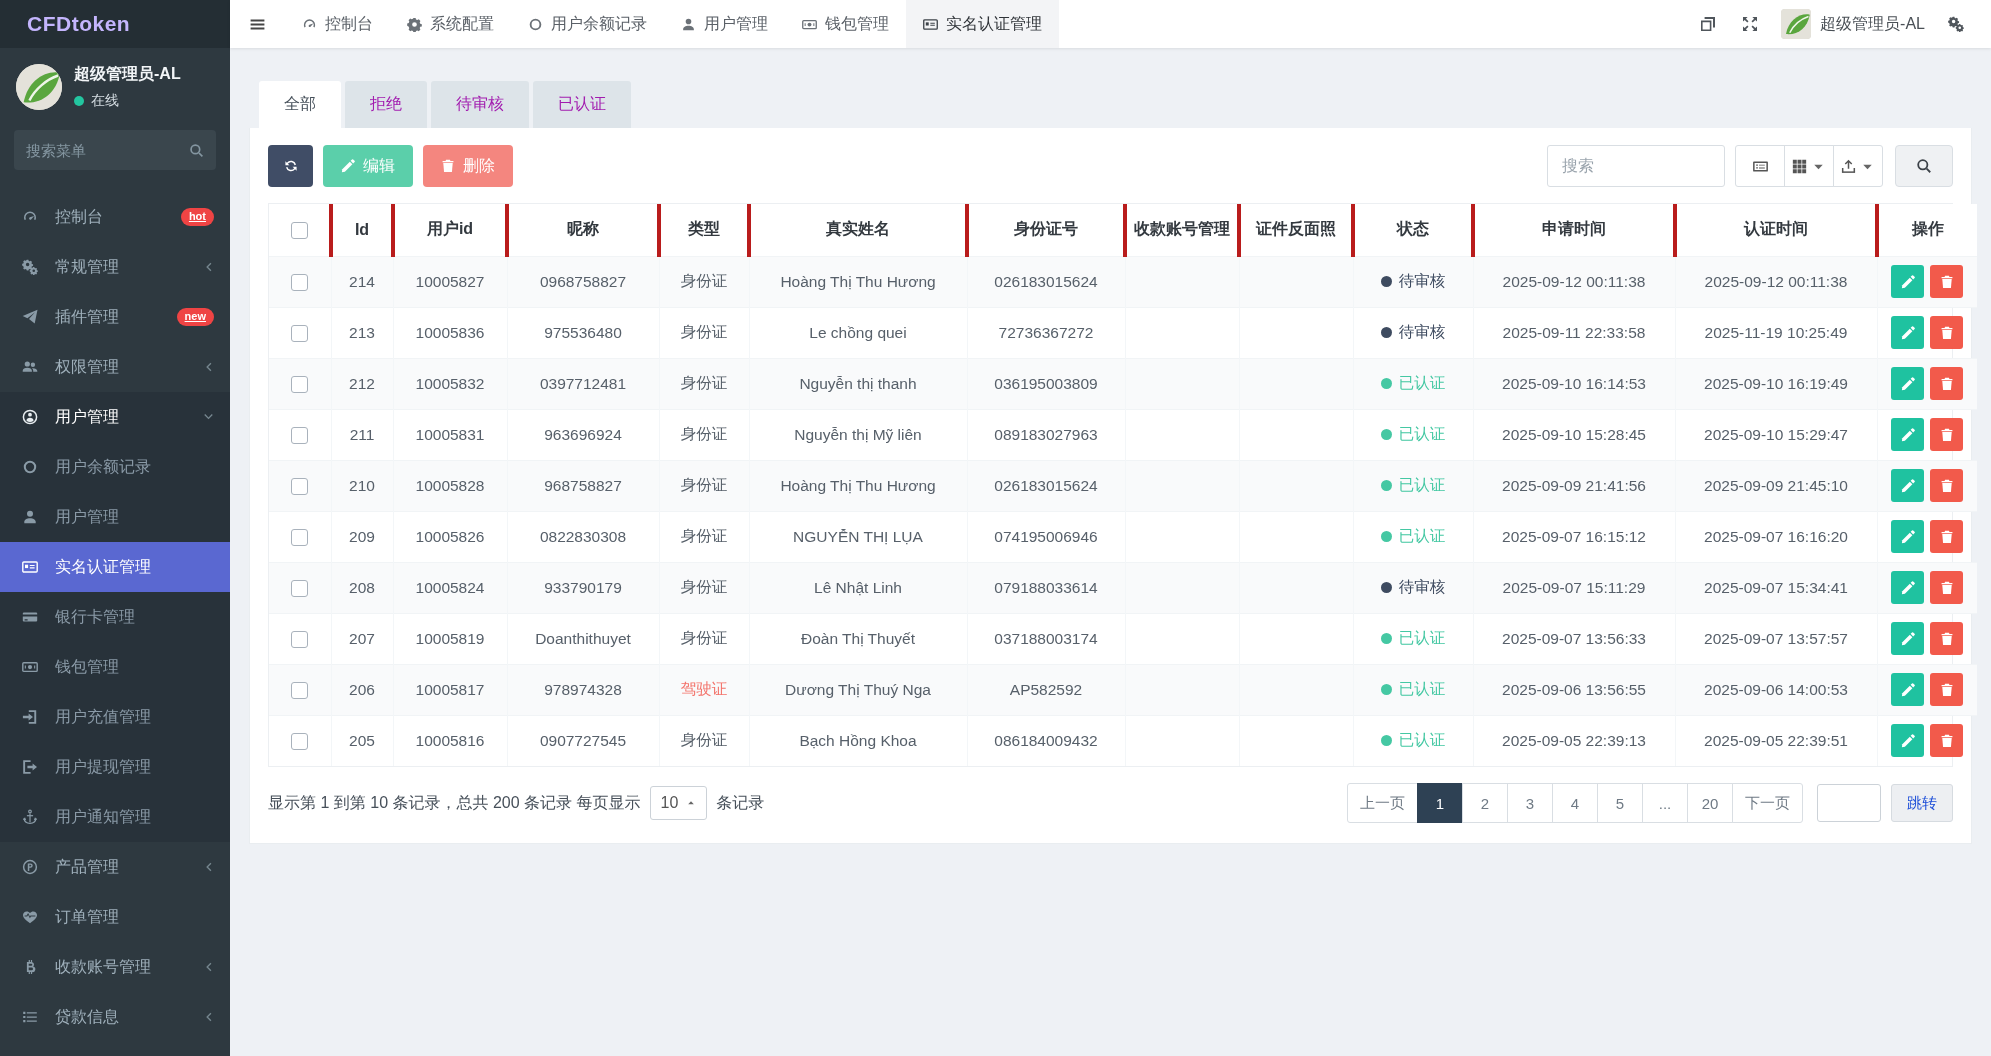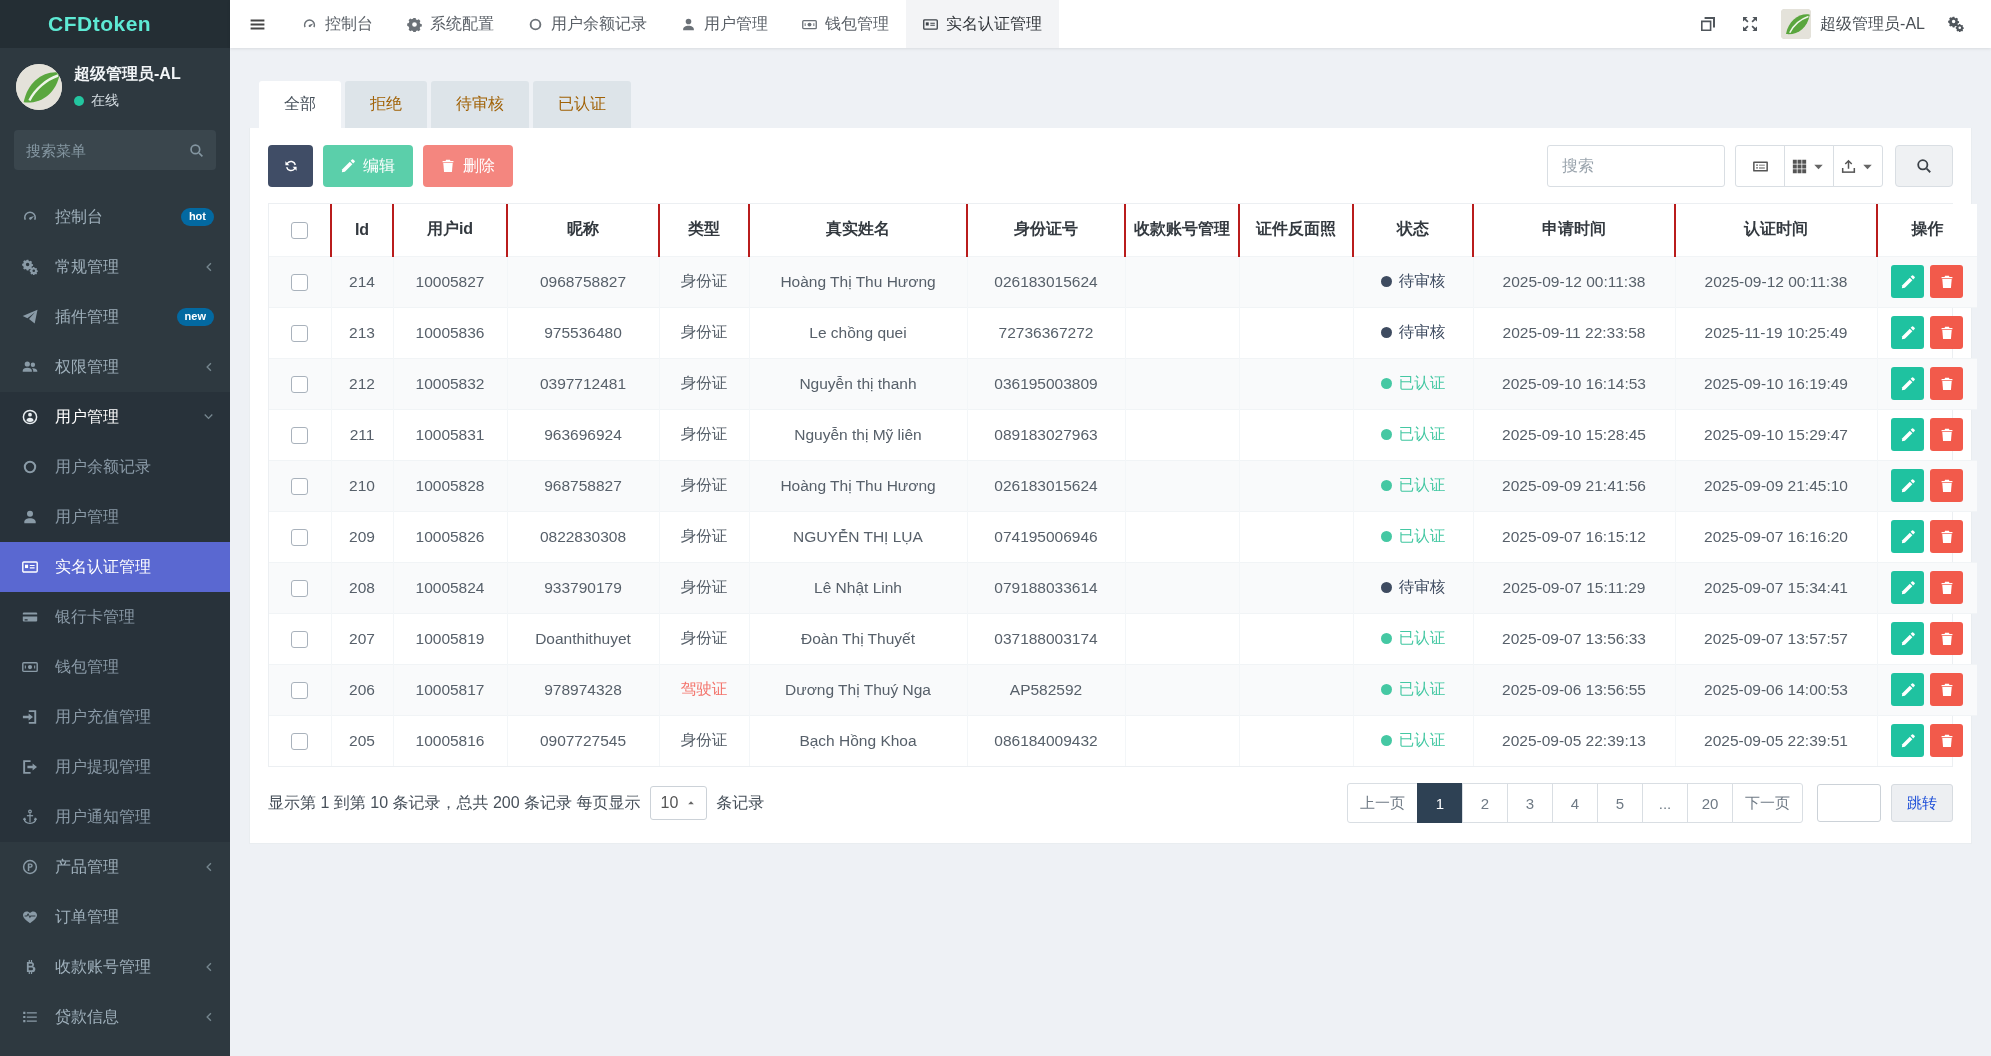--- a/index.html
+++ b/index.html
@@ -3,42 +3,42 @@
 <meta charset="utf-8">
 <style>
   * { box-sizing:border-box; margin:0; padding:0; }
   html,body { width:1991px; height:1056px; overflow:hidden; }
   body { font-family:"Liberation Sans","DejaVu Sans",sans-serif; display:flex; background:#eef1f5; color:#333; }
   [data-icon]{ display:inline-flex; }
   [data-icon] svg{ width:100%; height:100%; display:block; }
 
   
   .sidebar { width:230px; flex-shrink:0; background:#2e3940; display:flex; flex-direction:column; }
-  .brand { height:48px; background:#242e34; color:#5eead4; font-size:21px; font-weight:700; display:flex; align-items:center; padding-left:48px; letter-spacing:.5px; }
+  .brand { height:48px; background:#242e34; color:#c4b5fd; font-size:21px; font-weight:700; display:flex; align-items:center; padding-left:27px; letter-spacing:.5px; }
   .profile { display:flex; align-items:center; gap:12px; padding:16px 14px 10px 16px; }
   .avatar { width:46px; height:46px; border-radius:50%; overflow:hidden; background:#d8d5cd; flex-shrink:0; }
   .avatar svg{ width:100%; height:100%; display:block; }
   .p-name { font-size:16px; font-weight:700; color:#f2f5f7; margin-bottom:7px; }
   .p-status { font-size:14px; color:#d4dce1; display:flex; align-items:center; gap:7px; }
   .dot-green { width:10px; height:10px; border-radius:50%; background:#23c6a0; display:inline-block; }
   .side-search { margin:10px 14px 14px; background:#3a464d; border-radius:4px; height:40px; display:flex; align-items:center; padding:0 12px; }
   .side-search input { flex:1; background:transparent; border:0; outline:0; color:#cfd8dd; font-size:15px; font-family:inherit; min-width:0; }
   .side-search input::placeholder { color:#8496a1; }
   .ss-ic { width:15px; height:15px; color:#8496a1; }
   .nav { flex:1; overflow:hidden; padding-top:8px; }
   .nav-item { height:50px; display:flex; align-items:center; padding:0 16px 0 22px; font-size:16px; color:#9fb0bb; cursor:pointer; }
   .nav-ic { width:21px; height:16px; margin-right:12px; color:#8a9ba7; }
   .nav-ic svg{ width:16px; height:16px; }
   .nav-group.open { background:#28323a; }
   .nav-group.open > .nav-item { color:#fff; }
   .nav-group.open > .nav-item .nav-ic { color:#e8edf0; }
   .nav-sub .nav-item { color:#8a9aa7; }
   .nav-item.active { background:#5a68d1; color:#fff; }
   .nav-item.active .nav-ic { color:#fff; }
-  .badge { margin-left:auto; background:#0369a1; color:#fff; font-size:11px; line-height:1; padding:3px 8px 4px; border-radius:9px; font-weight:700; }
+  .badge { margin-left:auto; background:#ef4444; color:#fff; font-size:11px; line-height:1; padding:3px 8px 4px; border-radius:9px; font-weight:700;text-decoration:underline; }
   .chev { margin-left:auto; width:11px; height:12px; color:#76878f; }
 
   
   .main { flex:1; display:flex; flex-direction:column; min-width:0; }
   .topbar { height:48px; background:#fff; display:flex; align-items:stretch; box-shadow:0 1px 3px rgba(0,0,0,.09); position:relative; z-index:2; }
   .tb-burger { padding:0 19px; display:flex; align-items:center; color:#444; cursor:pointer; }
   .tb-burger span{ width:17px; height:17px; }
   .tb-item { display:flex; align-items:center; gap:8px; padding:0 17px; font-size:16px; color:#5b6168; cursor:pointer; }
   .tb-ic { width:15px; height:15px; color:#6b7177; }
   .tb-item.active { background:#f3f4f6; color:#2f3338; }
@@ -46,21 +46,21 @@
   .tb-right { margin-left:auto; display:flex; align-items:center; padding-right:14px; }
   .tb-iconbtn { padding:0 13px; height:48px; display:flex; align-items:center; color:#50565c; cursor:pointer; }
   .tb-iconbtn span{ width:16px; height:16px; }
   .tb-user { display:flex; align-items:center; gap:9px; padding:0 10px; font-size:16px; color:#4a5056; cursor:pointer; }
   .tb-avatar { width:30px; height:30px; border-radius:4px; overflow:hidden; background:#d8d5cd; }
   .tb-avatar svg{ width:100%; height:100%; display:block; }
 
   
   .content { flex:1; padding:33px 19px 0; min-width:0; }
   .tabs { display:flex; margin-left:10px; }
-  .tab { height:47px; display:flex; align-items:center; padding:0 25px; font-size:16px; color:#a16207; background:#dde4e9; border-radius:3px 3px 0 0; margin-right:4px; cursor:pointer; }
+  .tab { height:47px; display:flex; align-items:center; padding:0 25px; font-size:16px; color:#a21caf; background:#dde4e9; border-radius:3px 3px 0 0; margin-right:4px; cursor:pointer; }
   .tab.active { background:#fff; color:#46505a; }
   .panel { background:#fff; border:1px solid #e9edf0; border-top:none; padding:17px 18px 20px; }
 
   .toolbar { display:flex; align-items:center; }
   .btn { height:42px; border:none; border-radius:4px; display:inline-flex; align-items:center; justify-content:center; gap:8px; font-size:16px; color:#fff; cursor:pointer; font-family:inherit; }
   .btn span[data-icon]{ width:14px; height:14px; }
   .btn-refresh { width:45px; background:#404d66; }
   .btn-edit { background:#5bcfaa; padding:0 18px; margin-left:10px; }
   .btn-del { background:#f4867f; padding:0 18px; margin-left:10px; }
   .toolbar-right { margin-left:auto; display:flex; align-items:center; }
@@ -70,21 +70,21 @@
   .vbtn { width:50px; height:42px; background:#fff; border:1px solid #d9dee3; display:flex; align-items:center; justify-content:center; gap:4px; color:#555; margin-left:-1px; cursor:pointer; }
   .vbtn:first-child { border-radius:3px 0 0 3px; margin-left:0; }
   .vbtn:last-child { border-radius:0 3px 3px 0; }
   .vbtn span[data-icon]{ width:15px; height:15px; }
   .vbtn .caret { width:9px; height:9px; color:#666; }
   .btn-search { width:58px; height:42px; margin-left:12px; background:#eff1f3; border:1px solid #d9dee3; border-radius:4px; display:flex; align-items:center; justify-content:center; color:#3c4248; cursor:pointer; }
   .btn-search span{ width:16px; height:16px; }
 
   .tablewrap { margin-top:16px; border:1px solid #eceff2; }
   table { width:100%; border-collapse:collapse; table-layout:fixed; }
-  th { height:52px; font-size:16px; color:#33393f; font-weight:700; border-left:2px solid #b91c1c; text-align:center; background:#fff; }
+  th { height:52px; font-size:16px; color:#33393f; font-weight:700; border-left:4px solid #b91c1c; text-align:center; background:#fff; }
   td { height:51px; font-size:15.5px; color:#57606a; border-left:1px solid #f3f6f8; text-align:center; overflow:hidden; white-space:nowrap; }
   th:first-child, td:first-child { border-left:none; }
   tbody tr { border-top:1px solid #f1f4f6; }
   tbody tr:nth-child(odd) { background:#f9fafb; }
   .cb { width:17px; height:17px; border:1.5px solid #a9b2bc; border-radius:3px; display:inline-block; background:#fff; vertical-align:middle; cursor:pointer; }
   .type-danger { color:#f3746c; }
   .status { display:inline-flex; align-items:center; gap:7px; }
   .sdot { width:11px; height:11px; border-radius:50%; display:inline-block; }
   .status.pending { color:#3e4b60; } .status.pending .sdot { background:#3e4b60; }
   .status.verified { color:#45c8a3; } .status.verified .sdot { background:#45c8a3; }

